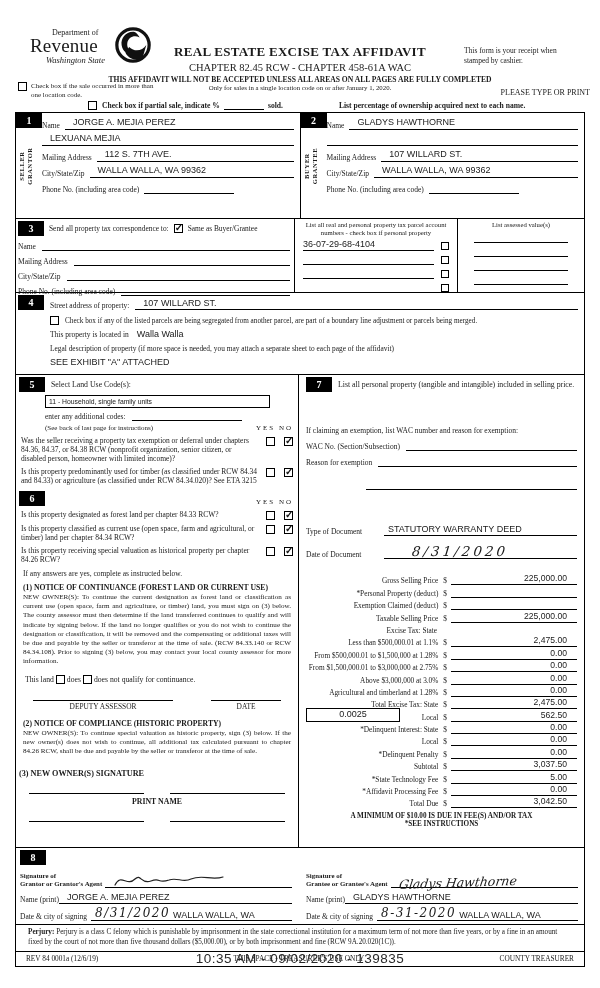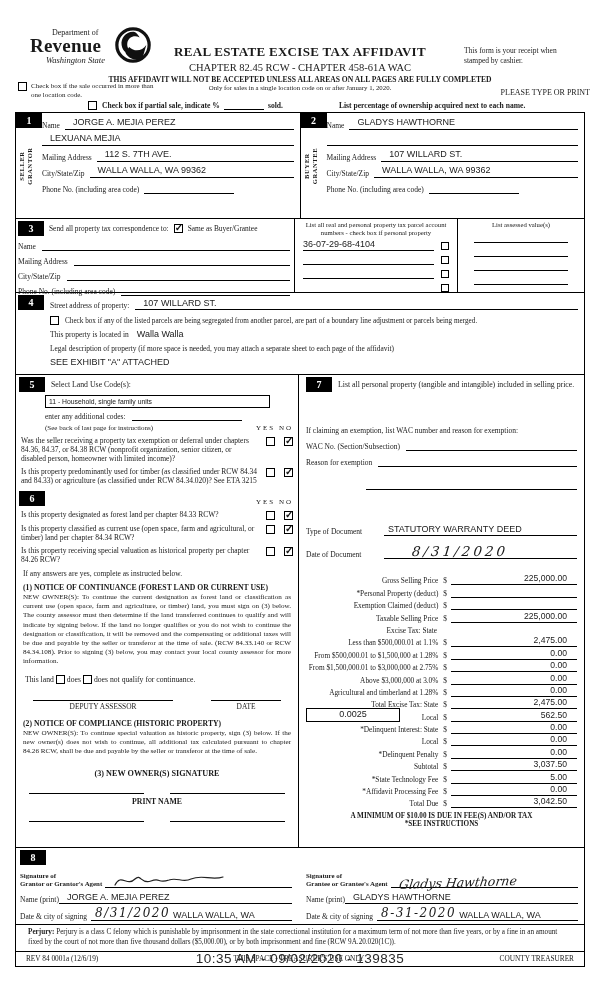--- a/index.html
+++ b/index.html
@@ -3,21 +3,21 @@
 <meta charset="utf-8">
 <style>
   * { margin:0; padding:0; box-sizing:border-box; }
   body { background:#e9e9e9; font-family:"Liberation Serif", serif; }
   .page { position:relative; width:600px; height:988px; margin:0 auto; background:#ffffff; color:#1a1a1a; overflow:hidden; }
 
   
   .hdr { position:absolute; top:0; left:0; width:600px; height:112px; }
   .logo { position:absolute; top:28px; left:30px; width:130px; }
   .logo .dep { font-size:8px; margin-left:22px; }
-  .logo .rev { font-size:19px; font-weight:bold; letter-spacing:0.2px; line-height:18px; }
+  .logo .rev { font-size:19px; font-weight:normal; letter-spacing:0.2px; line-height:18px; }
   .logo .wa  { font-size:8.5px; margin-left:16px; font-style:italic; }
   .logo svg  { position:absolute; top:-2px; right:8px; }
   .titleblk { position:absolute; top:44px; left:150px; width:300px; text-align:center; }
   .t1 { font-size:13px; font-weight:bold; letter-spacing:0.3px; }
   .t2 { font-size:10.5px; margin-top:2px; }
   .warn { position:absolute; top:75px; left:60px; width:480px; text-align:center; font-size:7.6px; font-weight:bold; }
   .onlyfor { position:absolute; top:84px; left:150px; width:300px; text-align:center; font-size:6.8px; }
   .receipt { position:absolute; top:46px; right:18px; width:118px; font-size:7.5px; text-align:left; line-height:9.5px; }
   .typeprint { position:absolute; top:88px; right:10px; font-size:8px; }
   .multiloc { position:absolute; top:82px; left:18px; width:140px; font-size:7px; line-height:8.5px; display:flex; gap:4px; }
@@ -79,21 +79,21 @@
   .qtext { flex:1; font-size:7.5px; line-height:9px; padding-right:8px; }
   .yn { display:flex; gap:9px; padding-top:1px; }
 
   .s6bar { display:flex; justify-content:space-between; align-items:flex-end; margin:6px 2px 0 0; }
   .ifyes { font-size:7.5px; margin:5px 2px 0 4px; }
   .ntitle { font-size:7.7px; font-weight:bold; margin:5px 2px 0 4px; }
   .nbody { font-size:7.1px; line-height:9.2px; text-align:justify; margin:1px 4px 0 4px; }
   .thisland { display:flex; align-items:center; gap:2px; font-size:7.7px; margin:8px 0 0 6px; }
   .deprow { display:flex; margin:16px 14px 0 14px; gap:38px; }
   .depcell { border-top:1px solid #000; text-align:center; font-size:7.4px; padding-top:1px; }
-  .sig3 { text-align:center; font-size:8.2px; font-weight:bold; margin-top:13px; }
+  .sig3 { font-size:8.2px; font-weight:bold; margin-top:13px; }
   .sigline { display:flex; gap:26px; margin:15px 10px 0 10px; }
   .sigline span { flex:1; border-bottom:1px solid #000; height:1px; }
   .pname { text-align:center; font-size:7.8px; font-weight:bold; margin-top:3px; }
 
   .s7head { display:flex; gap:6px; align-items:center; }
   .exnote { font-size:7.5px; margin-top:34px; }
   .exrow { display:flex; align-items:flex-end; margin-top:5px; }
   .exrow .lab { margin-right:6px; }
   .exrow .blank { height:11px; }
   .docrow { display:flex; align-items:flex-end; margin-top:6px; }

